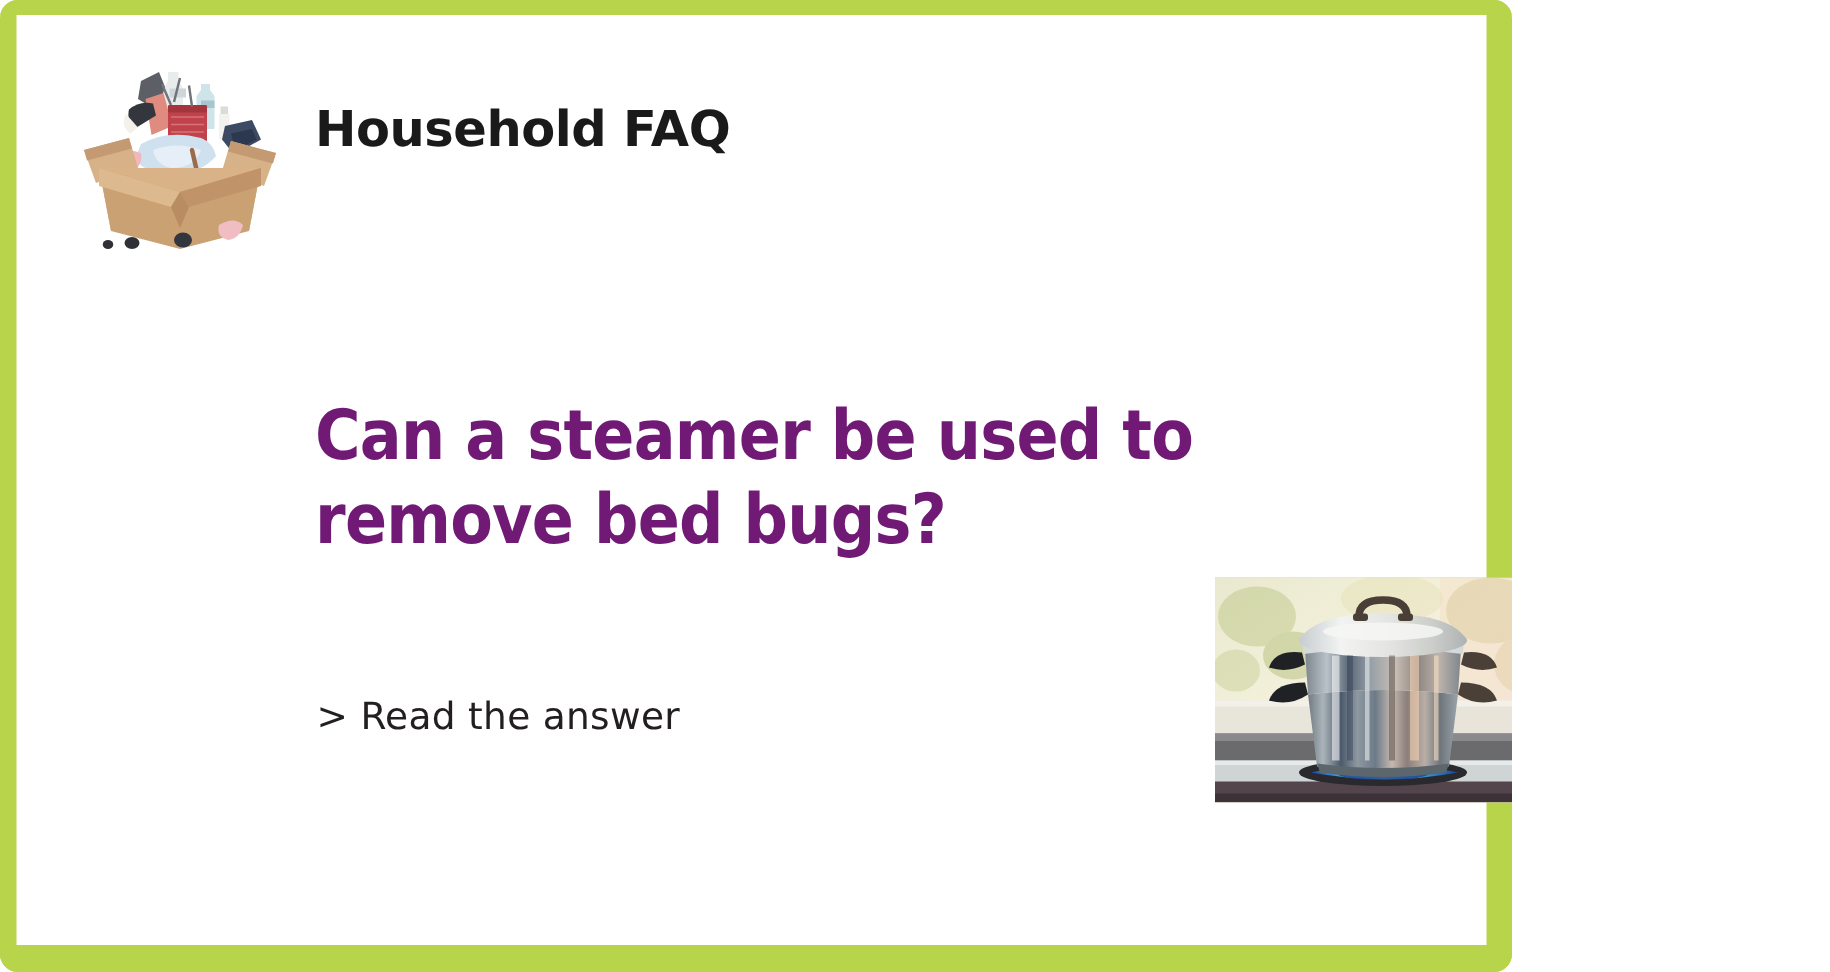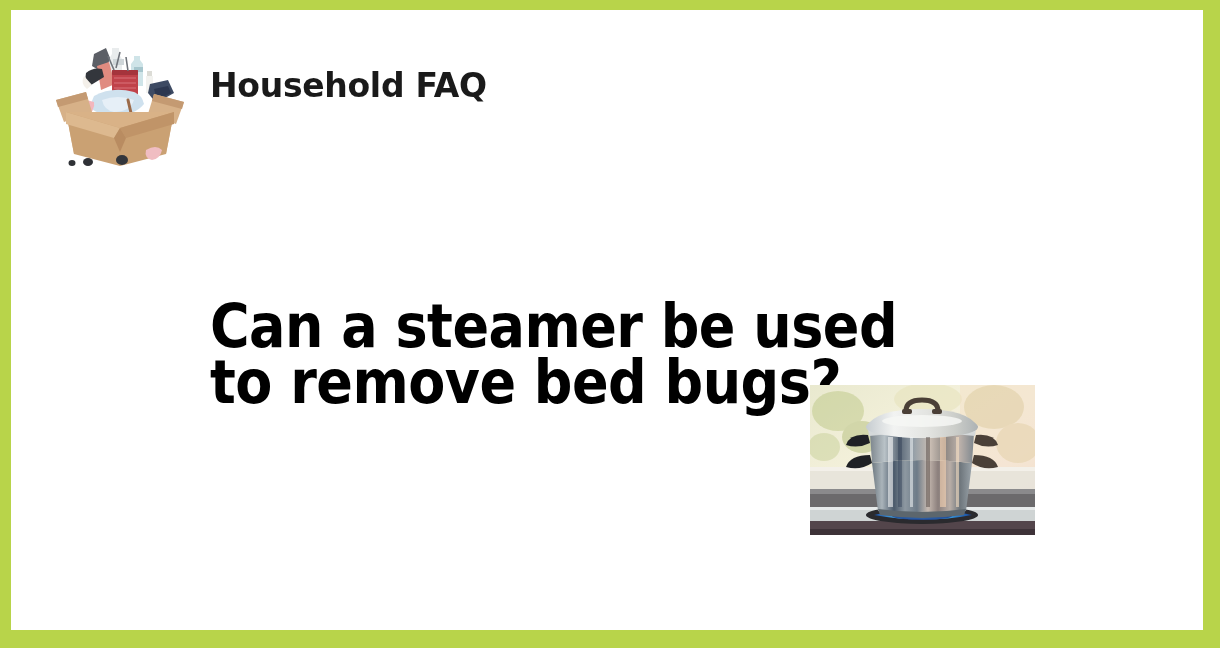--- a/index.html
+++ b/index.html
@@ -6,25 +6,26 @@
     margin: 0;
     padding: 0;
     background: #ffffff;
   }
   body {
     font-family: "DejaVu Sans", sans-serif;
   }
 
   .card {
     position: relative;
-    width: 1220px;
+    width: 1008px;
     height: 648px;
     box-sizing: border-box;
     background: #ffffff;
     overflow: hidden;
+    border-radius: 12px;
   }
 
   
   .frame-top,
   .frame-bottom,
   .frame-left,
   .frame-right {
     position: absolute;
     background: #b8d44a;
   }
@@ -70,26 +71,25 @@
     height: 78px;
   }
 
   
   .headline {
     position: absolute;
     left: 210px;
     top: 262px;
     width: 730px;
     font-family: "DejaVu Sans Condensed", "Liberation Sans Narrow", "Liberation Sans", sans-serif;
-    font-size: 60px;
+    font-size: 46px;
     line-height: 56px;
     font-weight: bold;
-    color: #000000;
+    color: #701a75;
     letter-spacing: -0.5px;
-    margin-top: 36px;
   }
 
   .read-answer {
     position: absolute;
     left: 211px;
     top: 463px;
     font-family: "DejaVu Sans", sans-serif;
     font-size: 25px;
     color: #231f20;
     letter-spacing: 0.2px;
@@ -187,20 +187,21 @@
         <path d="M96 124 q10 -6 16 0 -2 9 -10 10 -8 -2 -6 -10 z" fill="#f0bdc2"></path>
       </svg>
     </div>
 
     <div class="page-title">Household FAQ</div>
 
   </div>
 
   <div class="headline">Can a steamer be used to remove bed bugs?</div>
 
+  <a class="read-answer" href="#">&gt; Read the answer</a>
 
   <div class="photo">
     <svg viewBox="0 0 225 150" width="225" height="150" xmlns="http://www.w3.org/2000/svg">
       <defs>
         <linearGradient id="bgWin" x1="0" y1="0" x2="1" y2="1">
           <stop offset="0%" stop-color="#e9e9cf"></stop>
           <stop offset="35%" stop-color="#f3f0da"></stop>
           <stop offset="70%" stop-color="#f6ece0"></stop>
           <stop offset="100%" stop-color="#efe0cf"></stop>
         </linearGradient>

